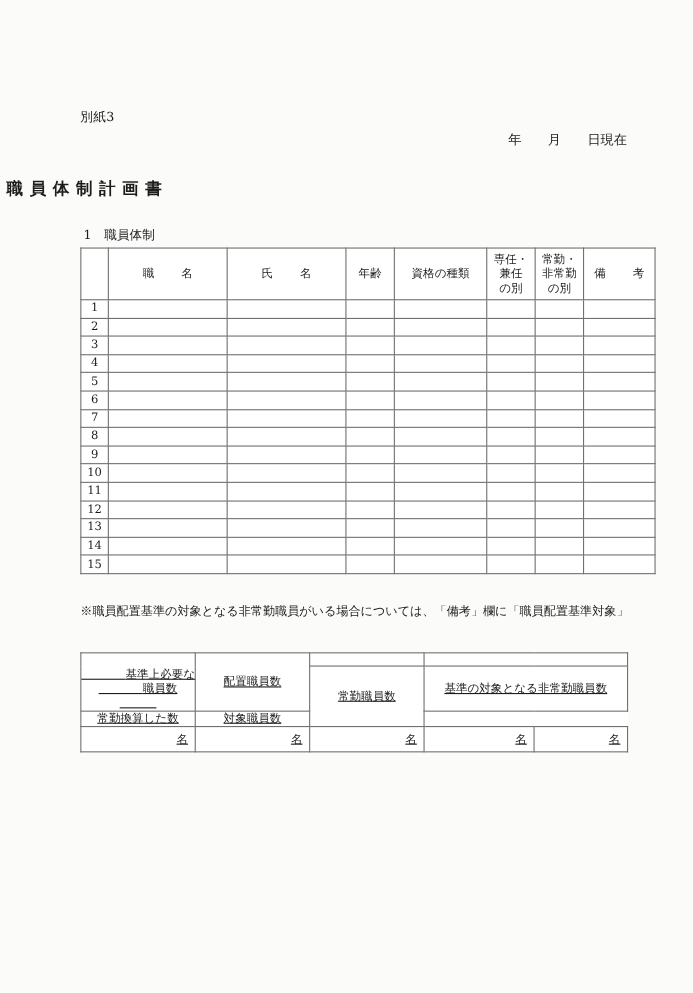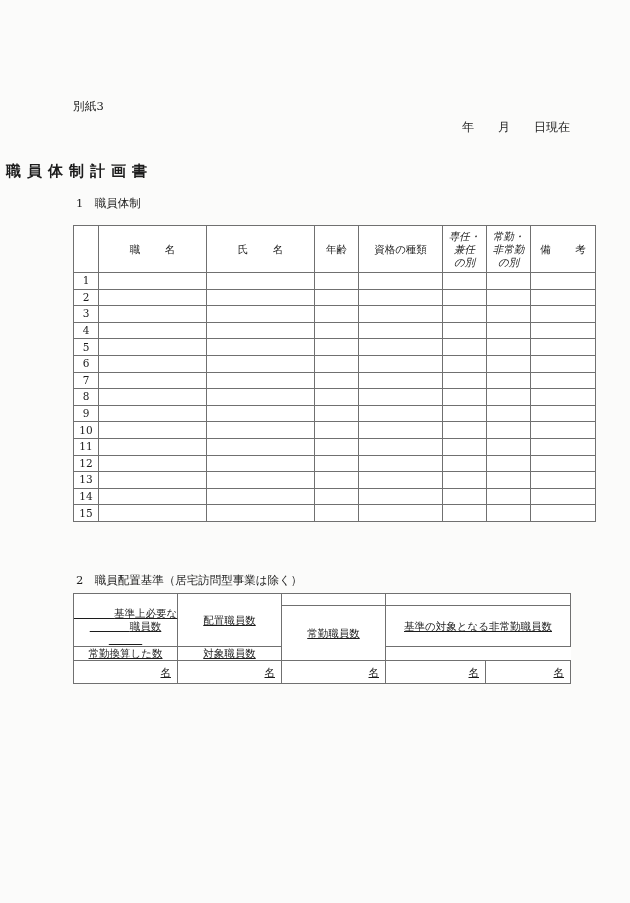--- a/index.html
+++ b/index.html
@@ -54,21 +54,21 @@
     white-space: pre;
   }
 
   
   .section-heading {
     position: absolute;
     font-size: 11.5px;
     line-height: 16px;
     white-space: pre;
   }
-  #heading-1 { left: 76px; top: 195px; }
+  #heading-1 { left: 76px; top: 205px; }
   #heading-2 { left: 76px; top: 572px; }
 
   
   table {
     border-collapse: collapse;
     table-layout: fixed;
     font-size: 10.5px;
     background: #fff;
   }
   table td, table th {
@@ -88,21 +88,20 @@
     top: 225px;
   }
   #staff-table { width: 497px; }
   #staff-table th {
     height: 46px;
     font-size: 10.5px;
   }
   #staff-table th .hd {
     display: block;
     white-space: pre;
-    font-style: italic;
   }
   #staff-table td.rownum {
     height: 15.6px;
     font-size: 10.5px;
     font-family: "DejaVu Serif", "Liberation Serif", serif;
   }
   #staff-table td.cell {
     height: 15.6px;
   }
   .c-no    { width: 25px; }
@@ -349,22 +348,25 @@
             <td class="cell"></td>
             <td class="cell"></td>
             <td class="cell"></td>
             <td class="cell"></td>
             <td class="cell"></td>
           </tr>
         </tbody>
     </table>
   </div>
 
-
-  <div class="section-heading" id="heading-2">2　職員配置基準（居宅訪問型事業は除く）</div>
+  <div class="note">
+    <div>※職員配置基準の対象となる非常勤職員がいる場合については、「備考」欄に「職員配置基準対象」</div>
+    <div class="note-line-2">と記入すること。</div>
+  </div>
+
 
   <div id="standard-table-wrap">
     <table id="standard-table">
       <colgroup>
         <col class="s-req">
           <col class="s-place">
           <col class="s-reg">
           <col class="s-conv">
           <col class="s-targ">
       </colgroup>

